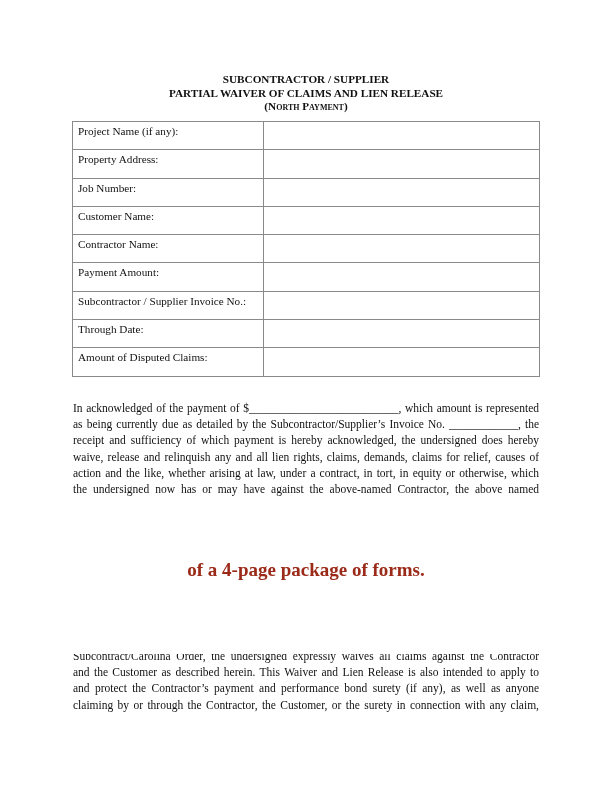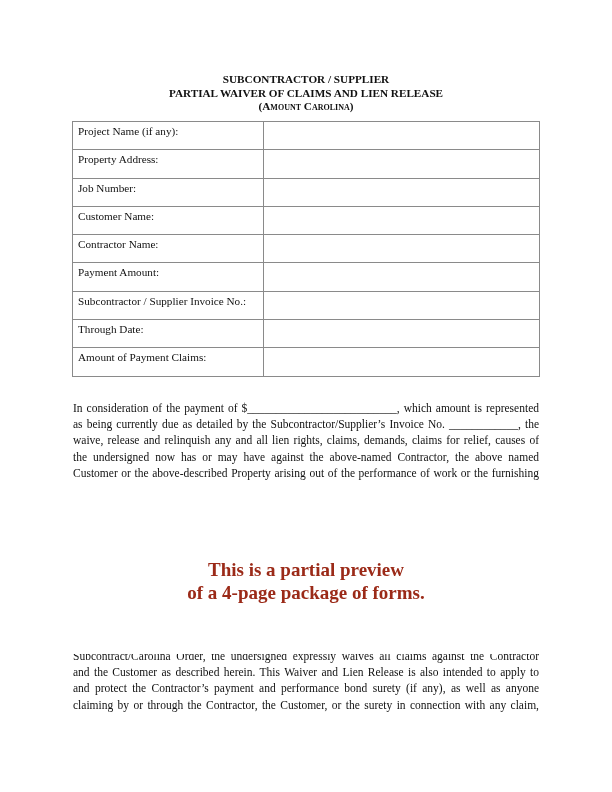--- a/index.html
+++ b/index.html
@@ -37,21 +37,21 @@
       position: absolute; left: 0; top: 558px; width: 612px; text-align: center;
       font-weight: bold; font-size: 19px; line-height: 23px; color: #9b2a18;
     }
   </style>
 </head>
 <body>
 
 <div class="header">
   <div>SUBCONTRACTOR / SUPPLIER</div>
   <div>PARTIAL WAIVER OF CLAIMS AND LIEN RELEASE</div>
-  <div class="sc">(Amount Carolina)</div>
+  <div class="sc">(North Payment)</div>
 </div>
 
 <table class="fields">
   <tbody>
     <tr>
       <td class="label">Project Name (if any):</td>
       <td class="value"></td>
     </tr>
     <tr>
       <td class="label">Property Address:</td>
@@ -75,38 +75,39 @@
     </tr>
     <tr>
       <td class="label">Subcontractor / Supplier Invoice No.:</td>
       <td class="value"></td>
     </tr>
     <tr>
       <td class="label">Through Date:</td>
       <td class="value"></td>
     </tr>
     <tr>
-      <td class="label">Amount of Payment Claims:</td>
+      <td class="label">Amount of Disputed Claims:</td>
       <td class="value"></td>
     </tr>
   </tbody>
 </table>
 
 <div class="clip-top">
   <div class="para">
-    <span class="line">In consideration of the payment of $__________________________, which amount is represented</span>
+    <span class="line">In acknowledged of the payment of $__________________________, which amount is represented</span>
     <span class="line">as being currently due as detailed by the Subcontractor/Supplier’s Invoice No. ____________, the</span>
+    <span class="line">receipt and sufficiency of which payment is hereby acknowledged, the undersigned does hereby</span>
     <span class="line">waive, release and relinquish any and all lien rights, claims, demands, claims for relief, causes of</span>
+    <span class="line">action and the like, whether arising at law, under a contract, in tort, in equity or otherwise, which</span>
     <span class="line">the undersigned now has or may have against the above-named Contractor, the above named</span>
     <span class="line">Customer or the above-described Property arising out of the performance of work or the furnishing</span>
   </div>
 </div>
 
 <div class="preview">
-  <div>This is a partial preview</div>
   <div>of a 4-page package of forms.</div>
 </div>
 
 <div class="clip-bottom">
   <div class="para">
     <span class="line">Subcontract/Carolina Order, the undersigned expressly waives all claims against the Contractor</span>
     <span class="line">and the Customer as described herein. This Waiver and Lien Release is also intended to apply to</span>
     <span class="line">and protect the Contractor’s payment and performance bond surety (if any), as well as anyone</span>
     <span class="line">claiming by or through the Contractor, the Customer, or the surety in connection with any claim,</span>
   </div>

